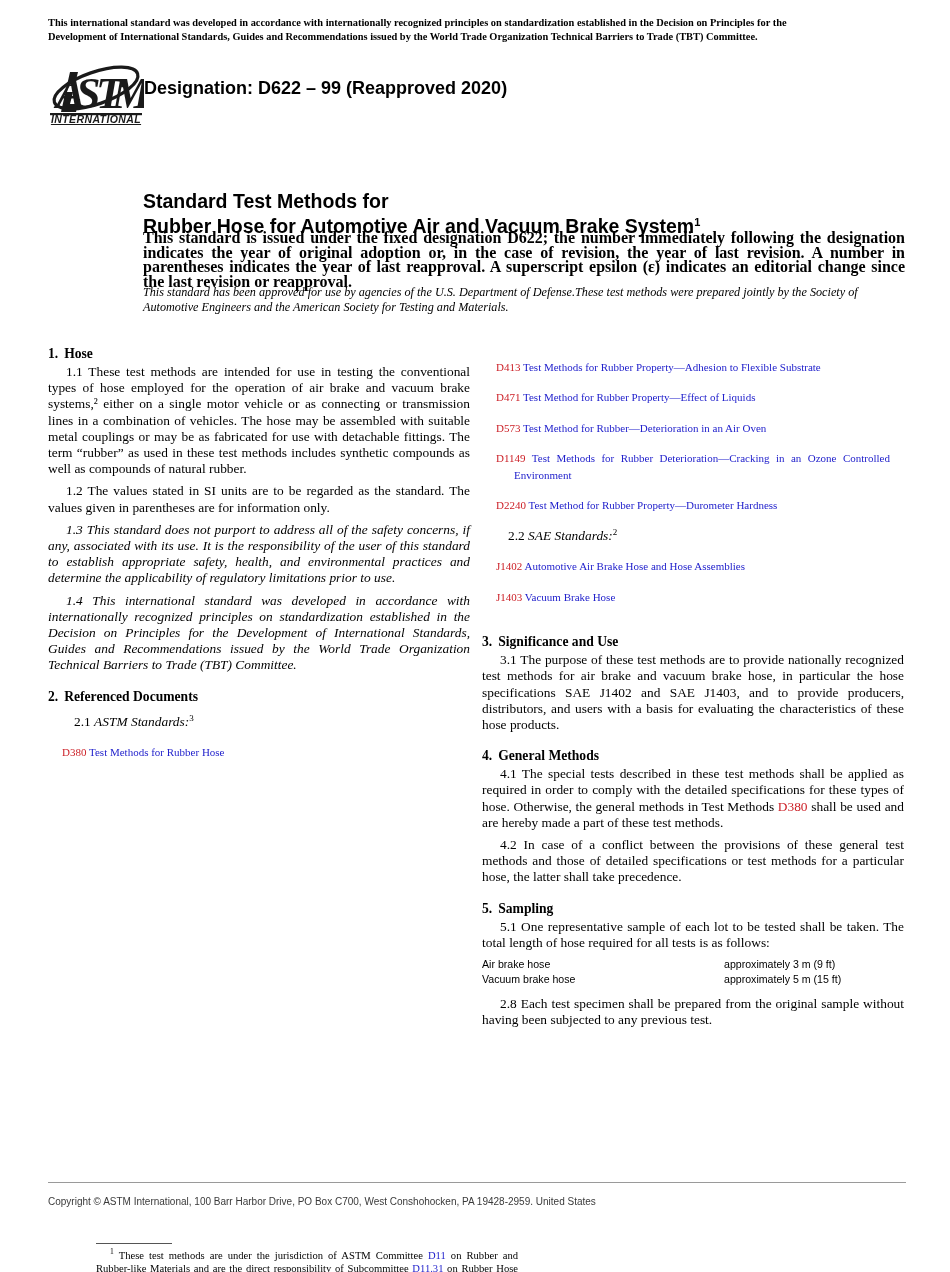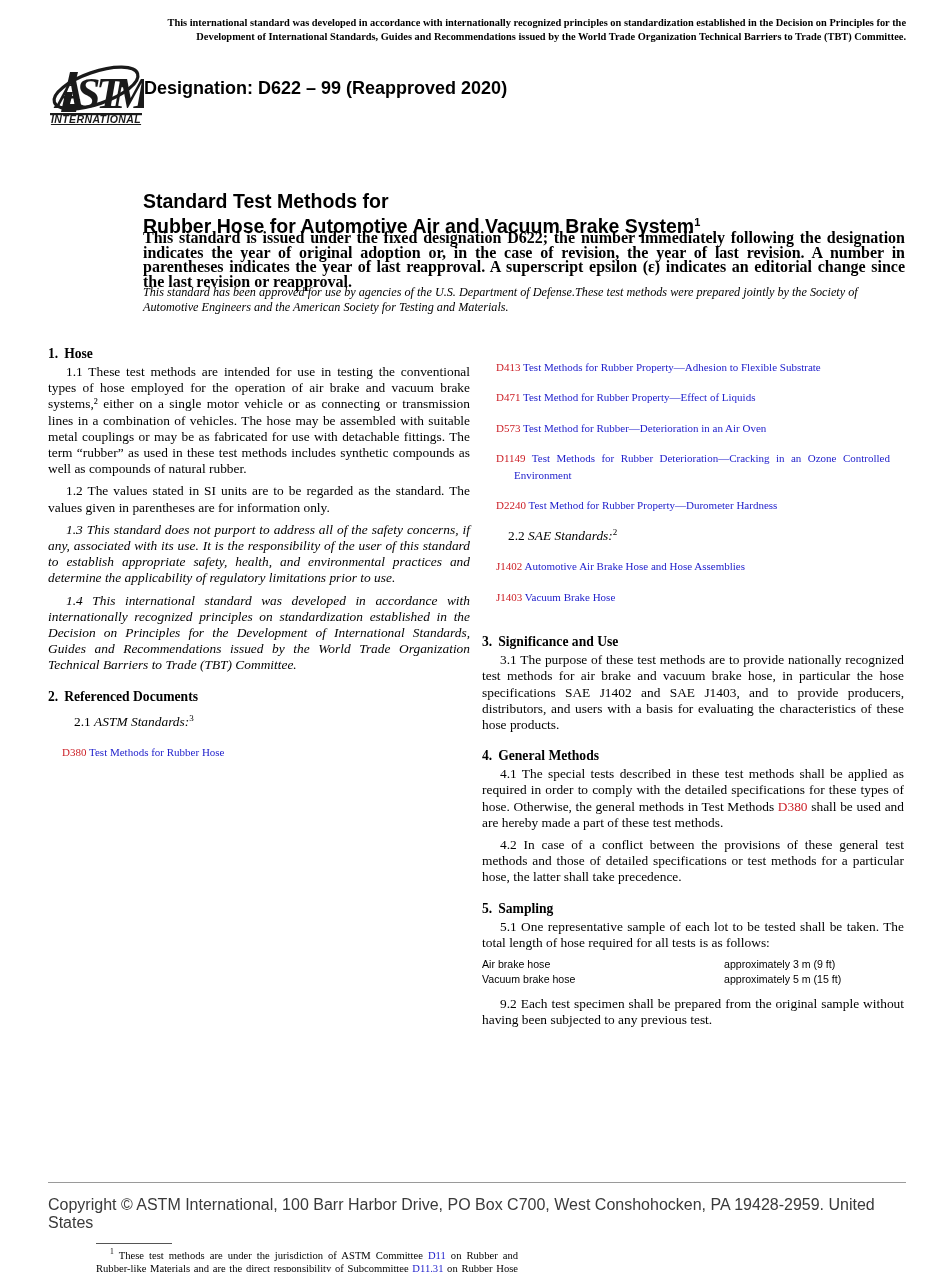--- a/index.html
+++ b/index.html
@@ -25,21 +25,21 @@
   
   .tbt-banner {
     position: absolute;
     top: 16px;
     left: 48px;
     width: 858px;
     font-family: "Liberation Serif", serif;
     font-weight: bold;
     font-size: 10.4px;
     line-height: 14px;
-    text-align: right;
+    text-align: left;
   }
 
   
   .ident-row {
     position: absolute;
     top: 62px;
     left: 48px;
     width: 858px;
     height: 78px;
   }
@@ -216,21 +216,21 @@
     width: 858px;
     height: 1px;
     background: #9a9a9a;
   }
   .copyright {
     position: absolute;
     left: 48px;
     top: 1196px;
     width: 858px;
     font-family: "Liberation Sans", sans-serif;
-    font-size: 16px;
+    font-size: 10px;
     color: #3a3a3a;
   }
 </style>
 </head>
 <body>
 
 <div class="page">
 
   <div class="tbt-banner">
     <div>This international standard was developed in accordance with internationally recognized principles on standardization established in the Decision on Principles for the</div>
@@ -366,20 +366,20 @@
           <td>Air brake hose</td>
           <td class="val">approximately 3 m (9 ft)</td>
         </tr>
         <tr>
           <td>Vacuum brake hose</td>
           <td class="val">approximately 5 m (15 ft)</td>
         </tr>
       </tbody>
     </table>
 
-    <p class="para">9.2 Each test specimen shall be prepared from the original sample without having been subjected to any previous test.</p>
+    <p class="para">2.8 Each test specimen shall be prepared from the original sample without having been subjected to any previous test.</p>
 
   </div>
 
   <div class="copyright-rule"></div>
   <div class="copyright">Copyright © ASTM International, 100 Barr Harbor Drive, PO Box C700, West Conshohocken, PA 19428-2959. United States</div>
 
 </div>
 
 </body></html>

